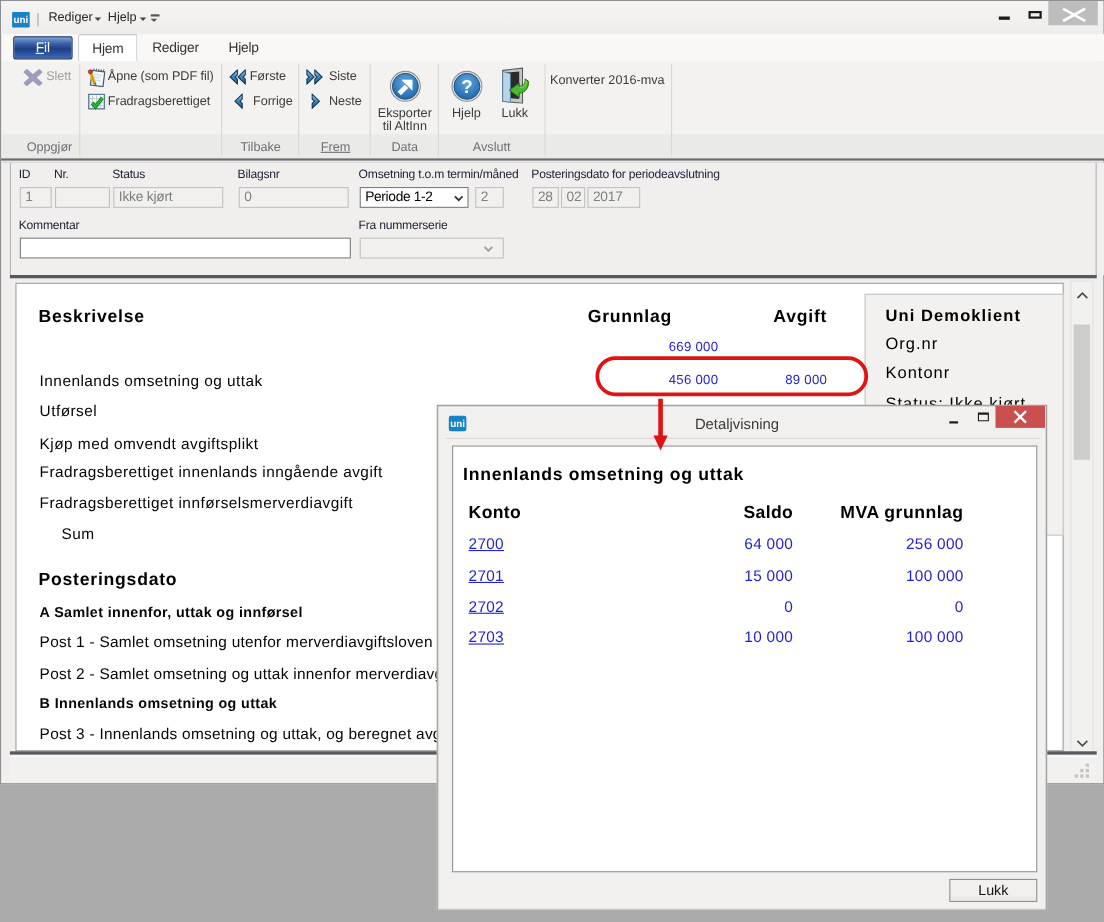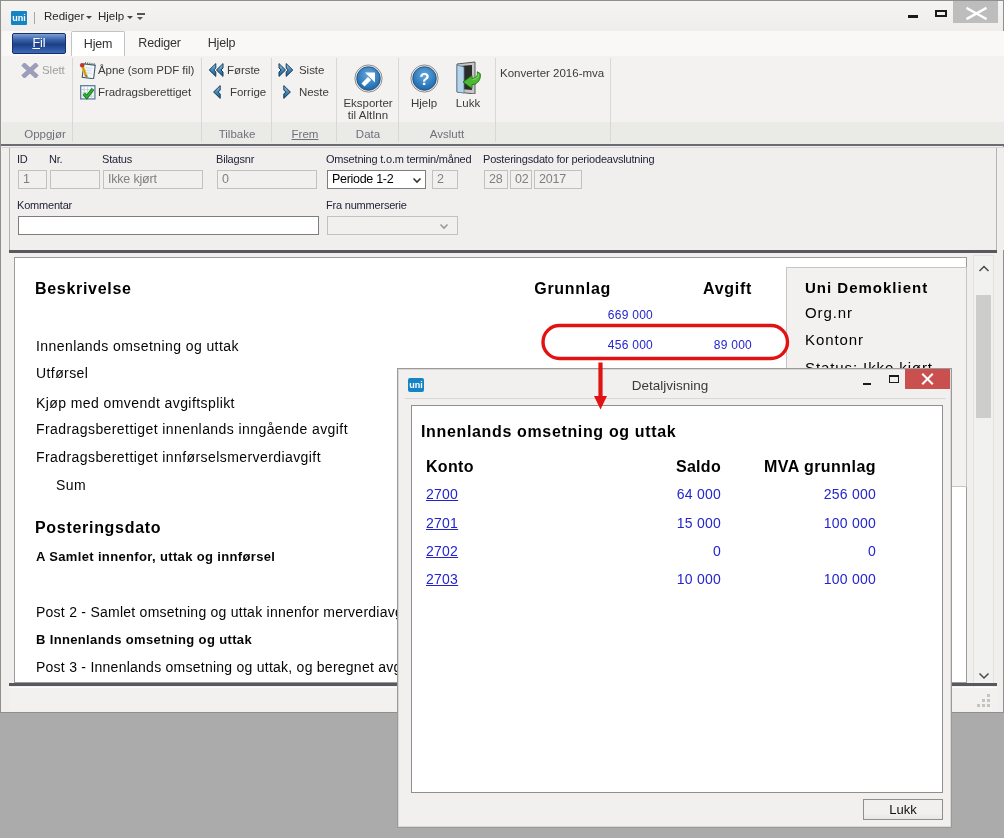--- a/index.html
+++ b/index.html
@@ -224,20 +224,21 @@
       <div class="chead" style="left:469px;top:22px;width:127px;text-align:right;">Grunnlag</div>
       <div class="chead" style="left:610px;top:22px;width:127px;text-align:right;">Avgift</div>
       <div class="crow" style="top:80px;left:21px;">Innenlands omsetning og uttak</div>
       <div class="crow" style="top:107px;left:21px;">Utførsel</div>
       <div class="crow" style="top:137px;left:21px;">Kjøp med omvendt avgiftsplikt</div>
       <div class="crow" style="top:163px;left:21px;">Fradragsberettiget innenlands inngående avgift</div>
       <div class="crow" style="top:191px;left:21px;">Fradragsberettiget innførselsmerverdiavgift</div>
       <div class="crow" style="top:219px;left:21px;margin-left:20px;">Sum</div>
       <div class="chead" style="left:20px;top:261px;">Posteringsdato</div>
       <div class="crowb" style="top:291px;left:21px;">A Samlet innenfor, uttak og innførsel</div>
+      <div class="crow" style="top:317px;left:21px;letter-spacing:0.25px;">Post 1 - Samlet omsetning utenfor merverdiavgiftsloven</div>
       <div class="crow" style="top:346px;left:21px;letter-spacing:0.25px;">Post 2 - Samlet omsetning og uttak innenfor merverdiavgiftsloven</div>
       <div class="crowb" style="top:374px;left:21px;">B Innenlands omsetning og uttak</div>
       <div class="crow" style="top:401px;left:21px;letter-spacing:0.25px;">Post 3 - Innenlands omsetning og uttak, og beregnet avgift</div>
       <div class="cnum" style="top:50px;left:498px;width:140px;">669 000</div>
       <div class="cnum" style="top:80px;left:498px;width:140px;">456 000</div>
       <div class="cnum" style="top:80px;left:600px;width:137px;">89 000</div>
     </div>
     <div id="sidebar">
       <div class="sbtxt" style="top:11px;font-weight:bold;letter-spacing:1.0px;">Uni Demoklient</div>
       <div class="sbtxt" style="top:36px;">Org.nr</div>

